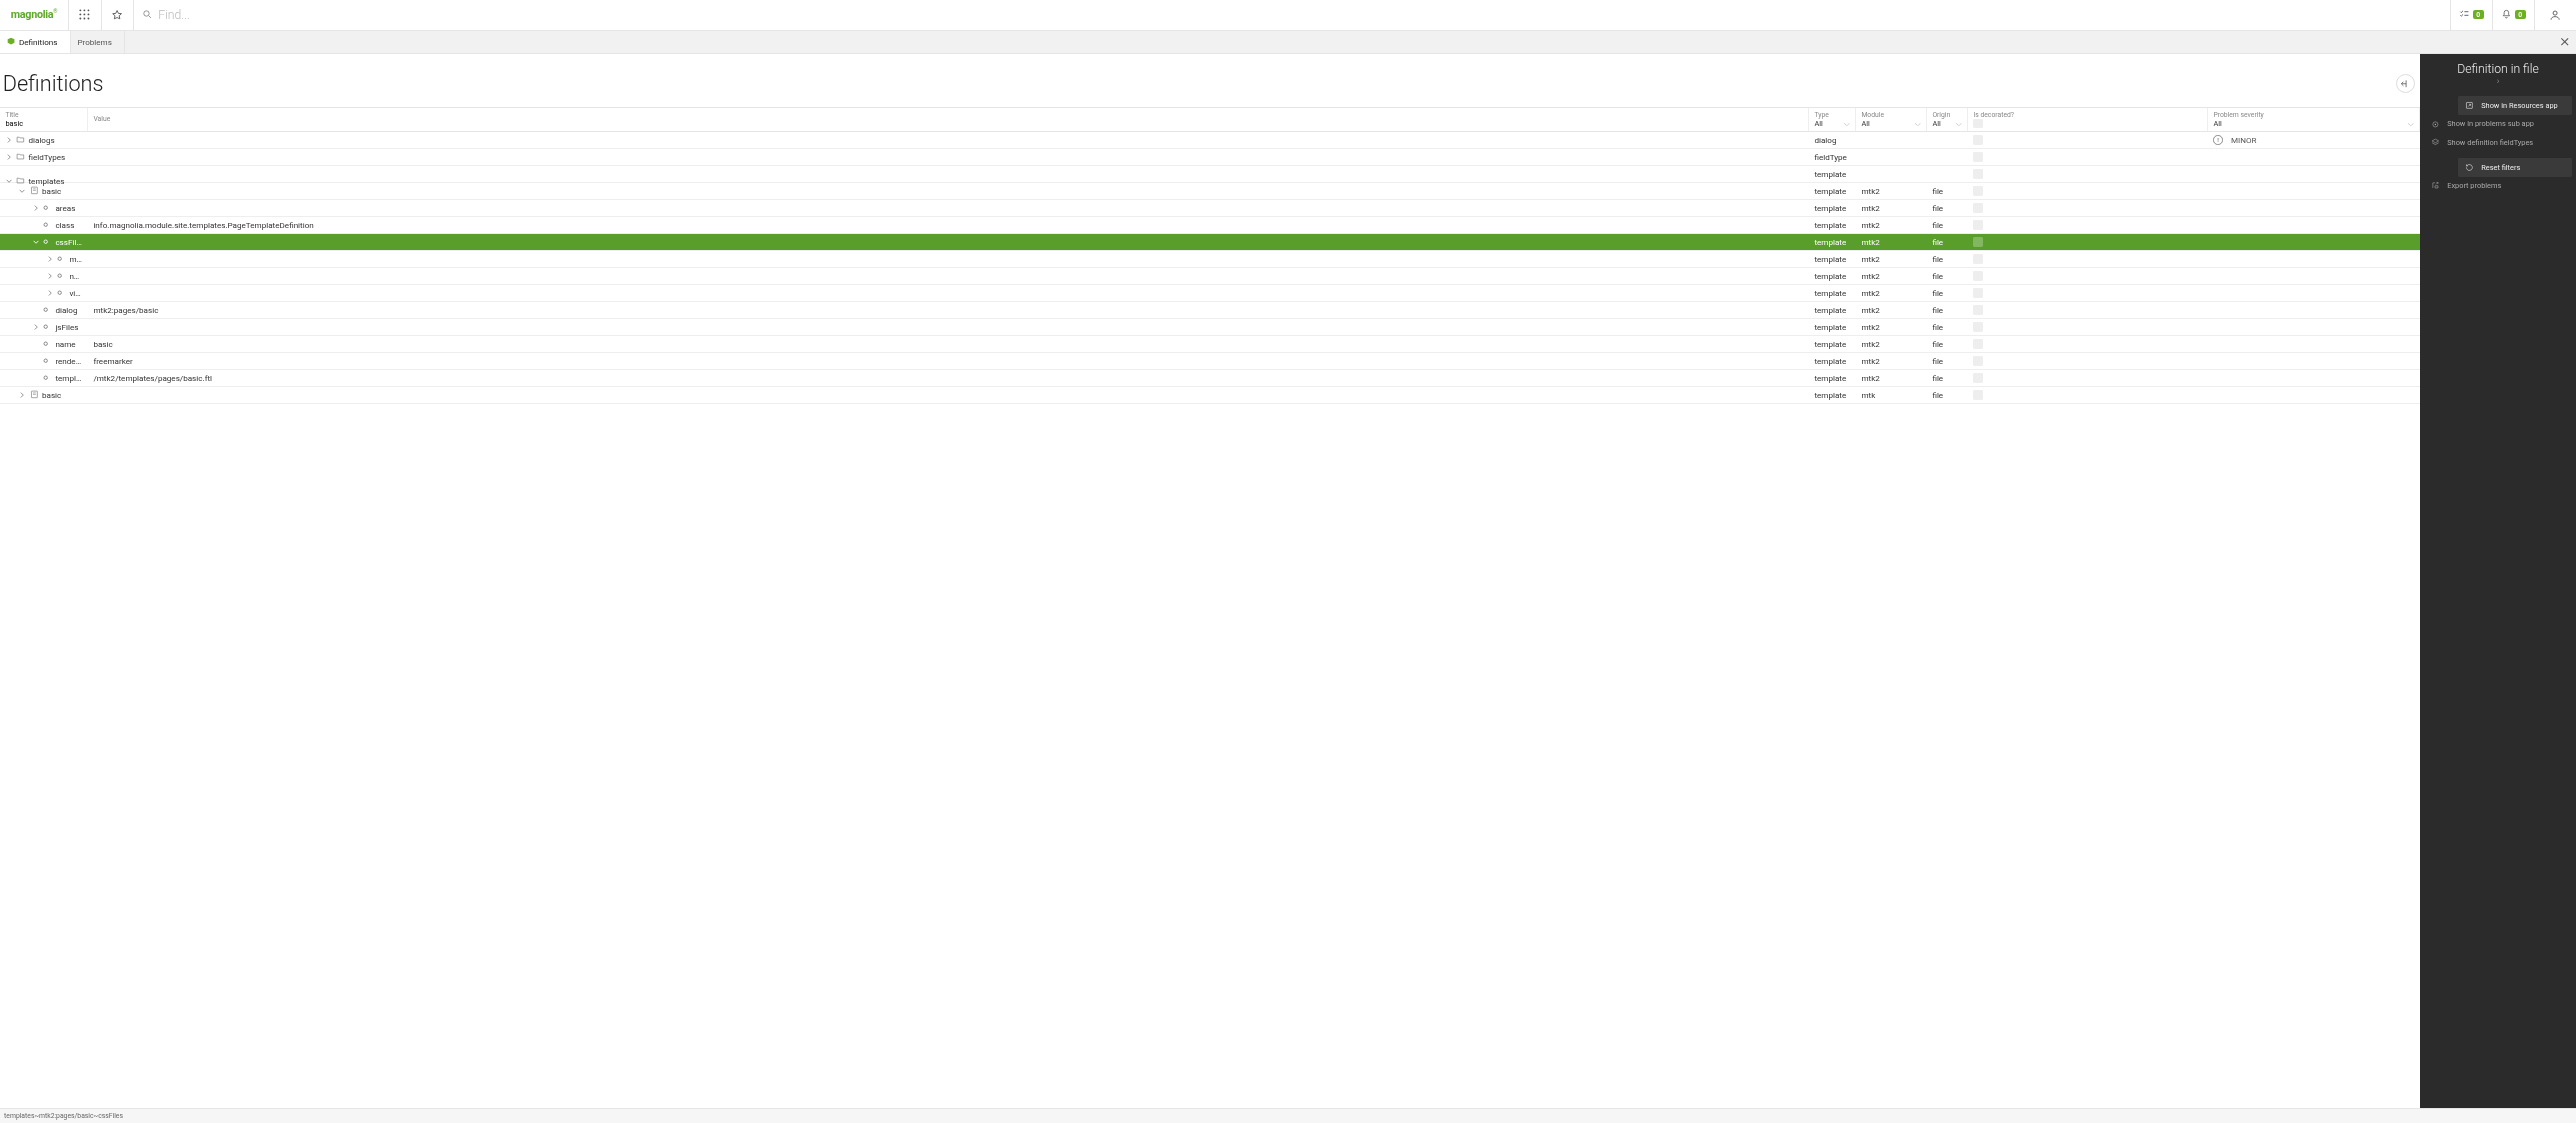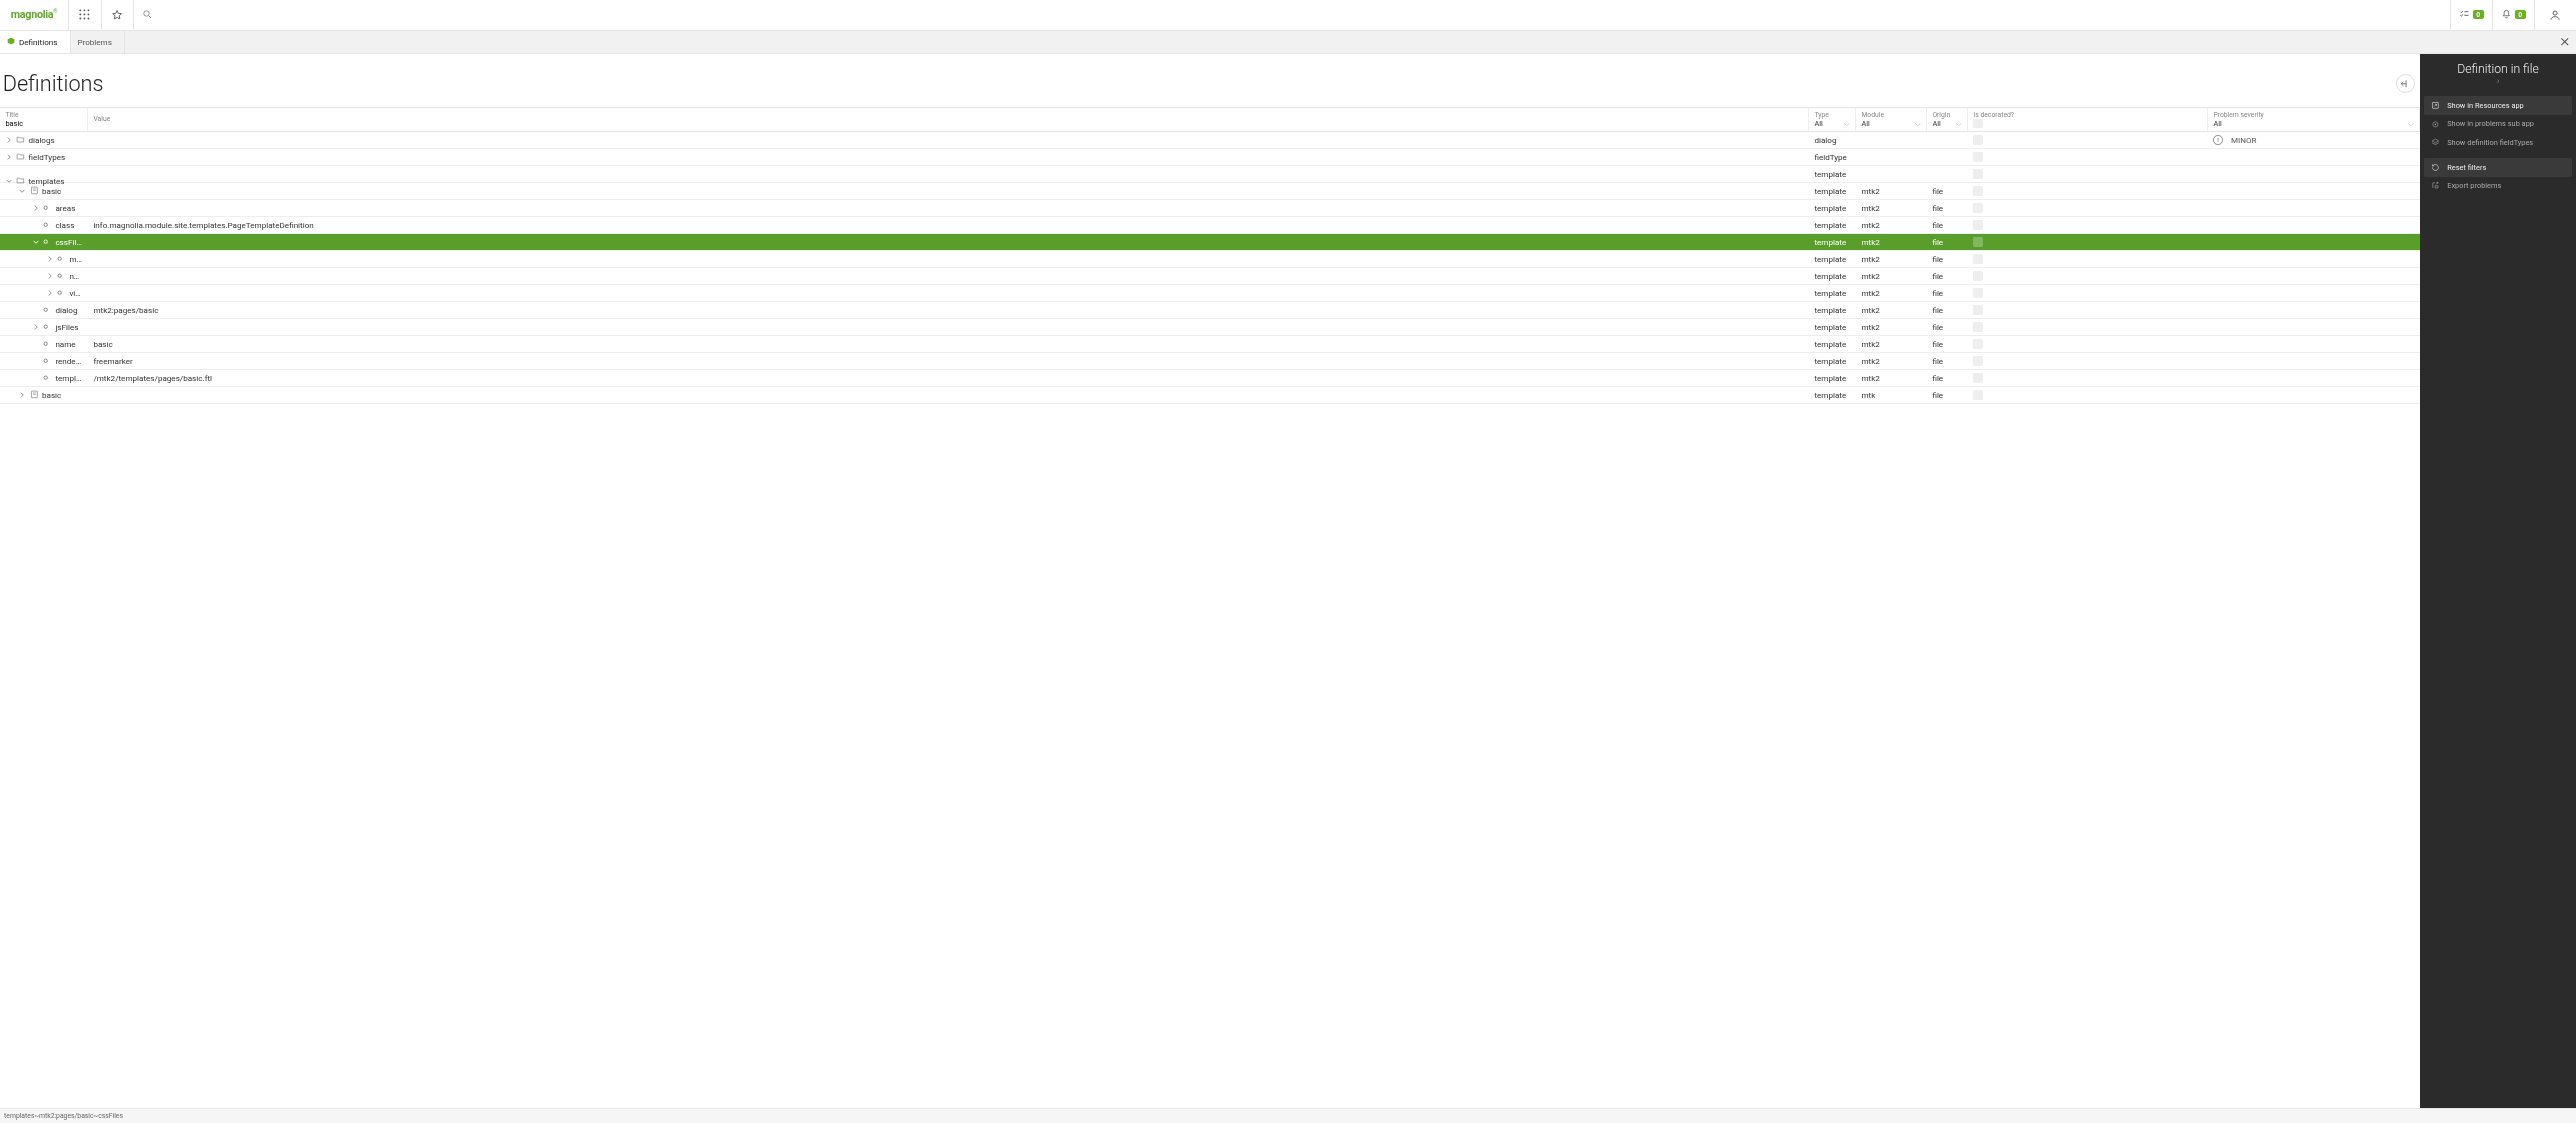--- a/index.html
+++ b/index.html
@@ -67,21 +67,21 @@
 
 .sev-minor { display:inline-flex; align-items:center; gap:8px; color:#555; }
 .sev-circle { width:9.5px; height:9.5px; border:1px solid #888; border-radius:50%; display:inline-flex; align-items:center; justify-content:center; font-size:6.1px; font-weight:700; color:#888; }
 
 
 .side-panel { width: 156px; background:#2b2b2b; color:#ccc; display:flex; flex-direction:column; flex-shrink:0; }
 .side-header { display:flex; align-items:center; justify-content:space-between; padding:8.1px 9.5px;flex-direction:column; }
 .side-title { font-size:12.2px; font-weight:300; color:#eee; }
 .side-actions { display:flex; flex-direction:column; padding: 2.7px 4.1px; gap:0; }
 .action { display:flex; align-items:center; gap:6.8px; padding:4.7px 6.8px; font-size:7.4px; border-radius:1.4px; cursor:pointer; color:#aaa; }
-.action.enabled { background:#3a3a3a; color:#eee; }
+.action.enabled { background:#3a3a3a; color:#eee;margin-left:34px; }
 .action-sep { height:6.8px; }
 .action .aicon { width:9.5px; display:inline-flex; }
 
 
 .status-bar { height:15px; background:#f6f6f6; border-top:0.7px solid #e5e5e5; display:flex; align-items:center; padding:0 4.1px; font-size:6.8px; color:#666; }
 
 svg { display:block; }
 </style>
 </head>
 <body>
@@ -108,20 +108,21 @@
   <div class="icon-btn">
     <svg width="12.2" height="12.2" viewBox="0 0 24 24">
         <path fill="none" stroke="#555" stroke-width="1.8" d="M12 3l2.6 5.6 6 .6-4.5 4.1 1.3 6L12 16.8 6.6 19.3l1.3-6L3.4 9.2l6-.6z"></path>
       </svg>
   </div>
   <div class="search-wrap">
     <svg width="10.8" height="10.8" viewBox="0 0 24 24" style="margin-right:5.4px">
         <circle cx="10" cy="10" r="6" fill="none" stroke="#888" stroke-width="2"></circle>
         <line x1="15" y1="15" x2="20" y2="20" stroke="#888" stroke-width="2"></line>
       </svg>
+    <input type="text" placeholder="Find..." style="">
   </div>
   <div class="right-icons">
     <div class="icon-btn">
       <svg width="10.8" height="10.8" viewBox="0 0 24 24">
           <path fill="none" stroke="#555" stroke-width="2" d="M3 6l2 2 4-4M3 14l2 2 4-4"></path>
           <line x1="12" y1="6" x2="21" y2="6" stroke="#555" stroke-width="2"></line>
           <line x1="12" y1="14" x2="21" y2="14" stroke="#555" stroke-width="2"></line>
         </svg>
       <span class="badge">0</span>
     </div>

